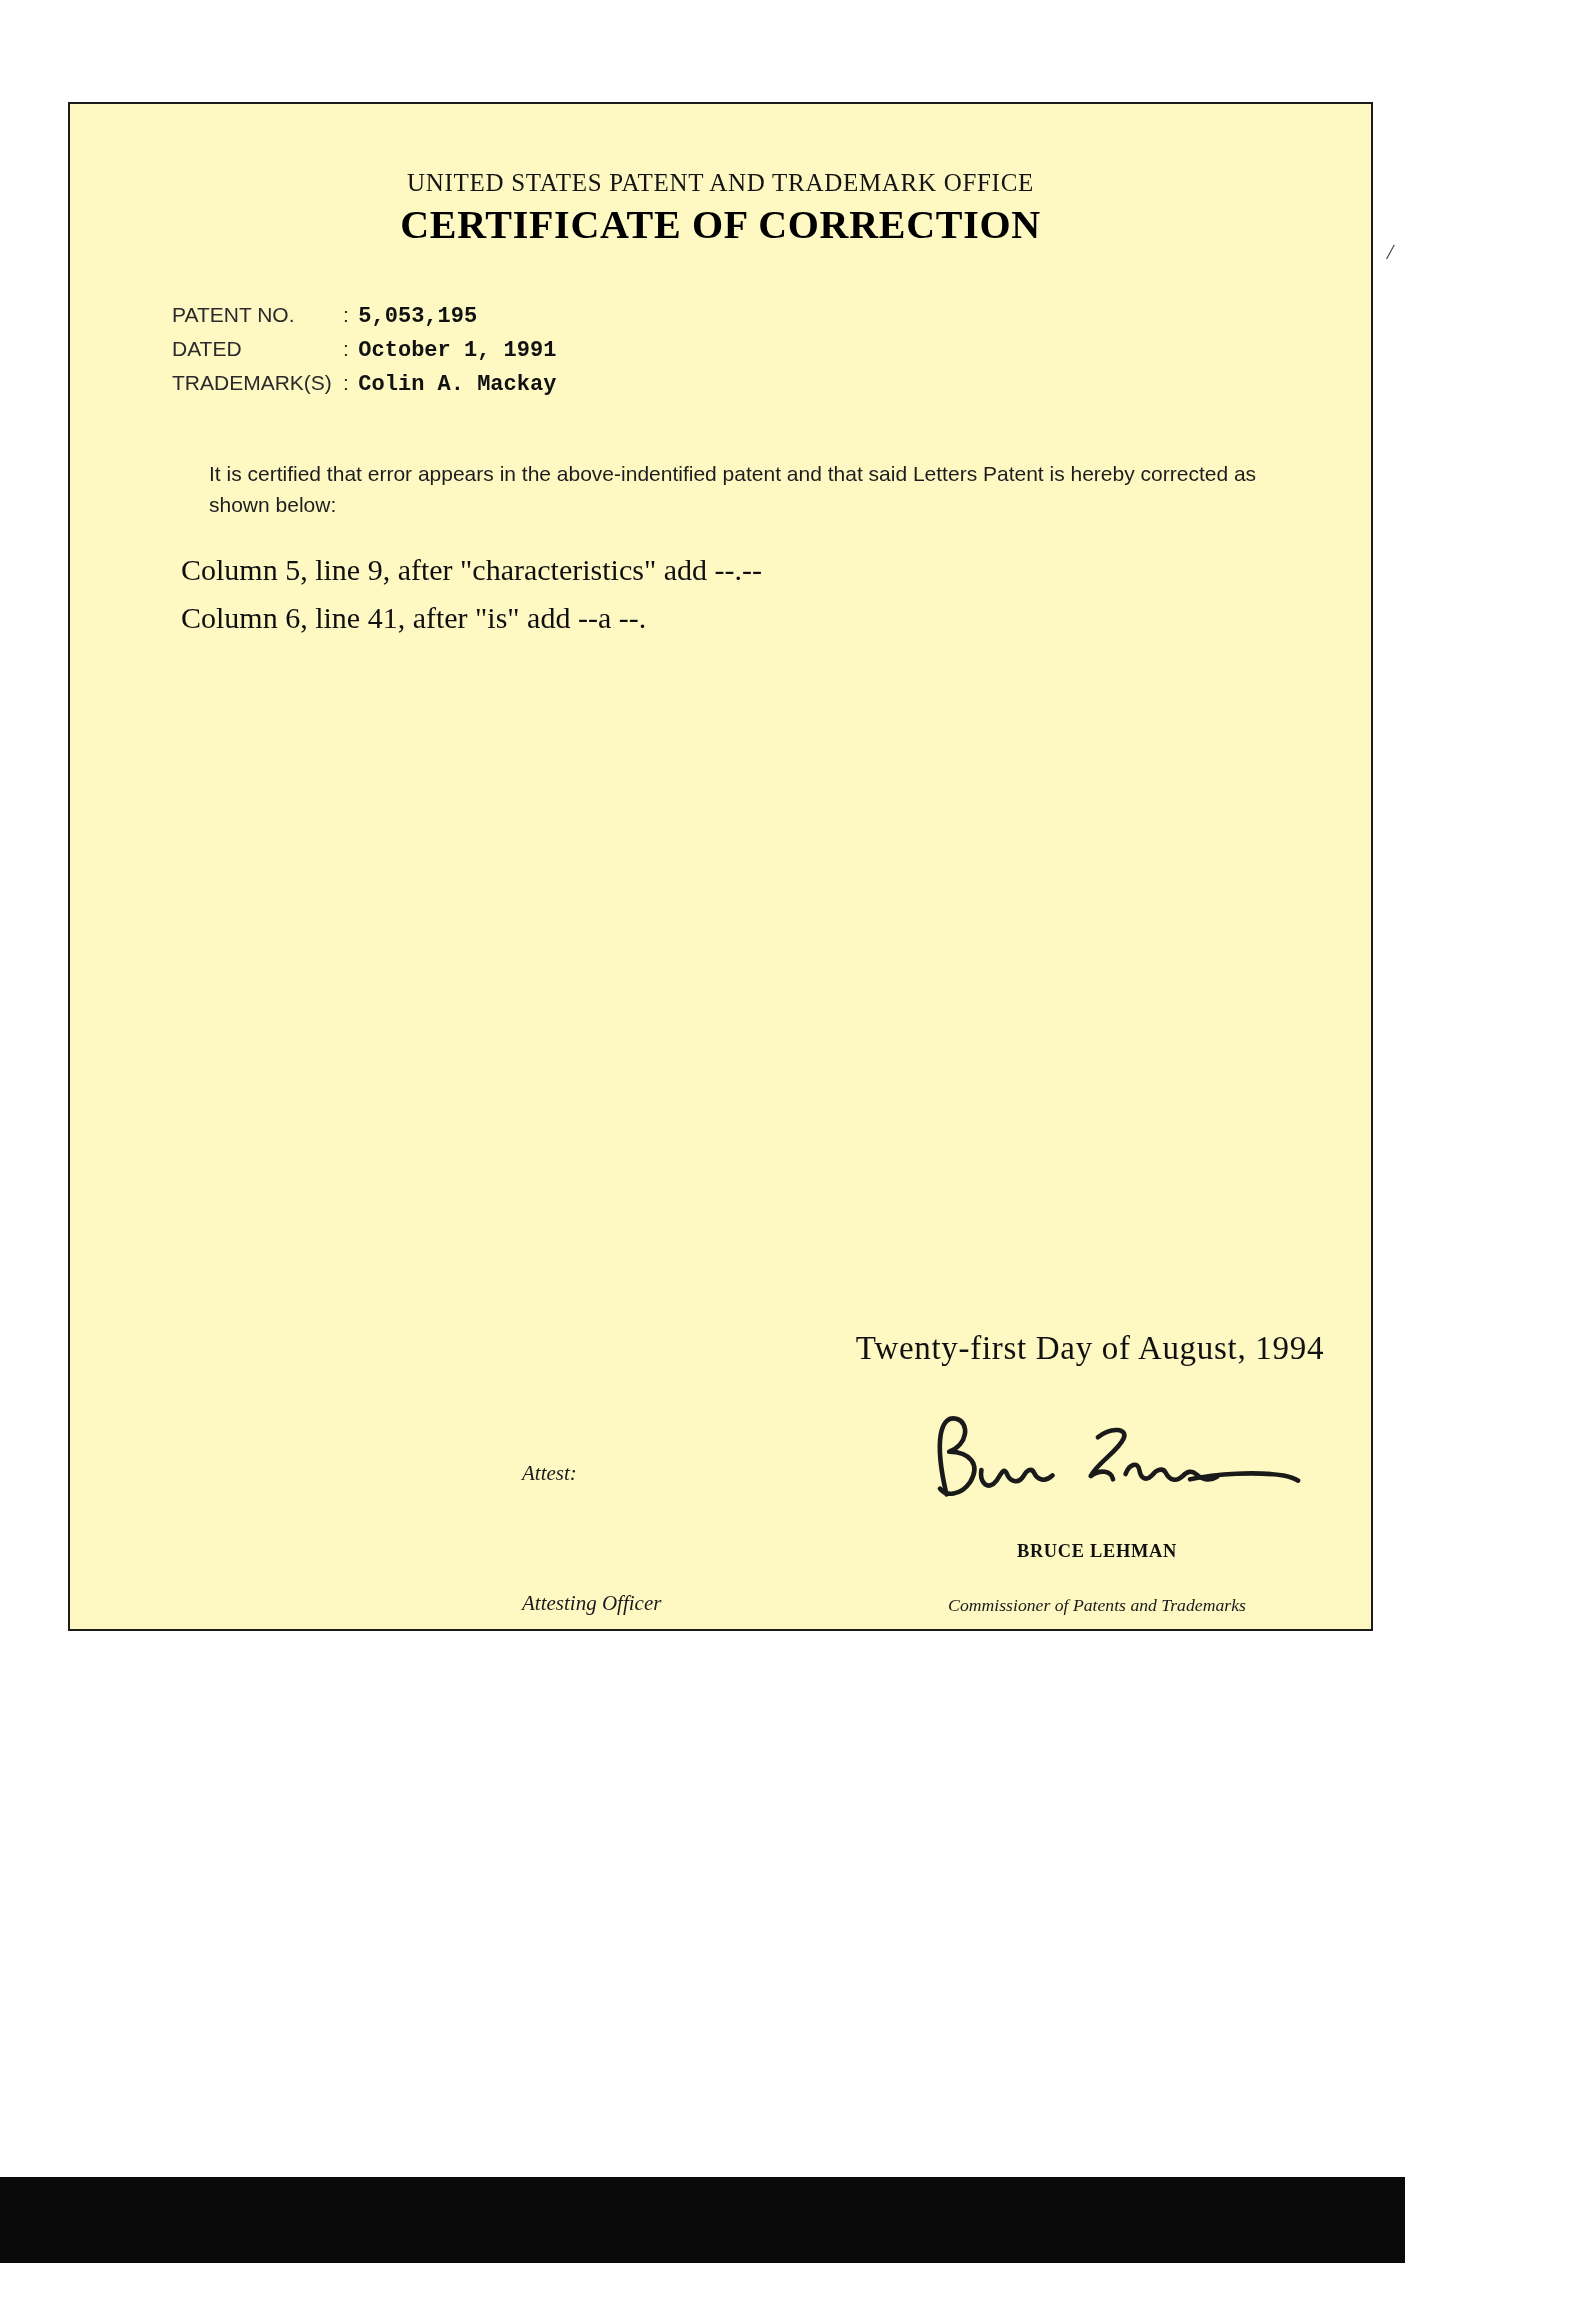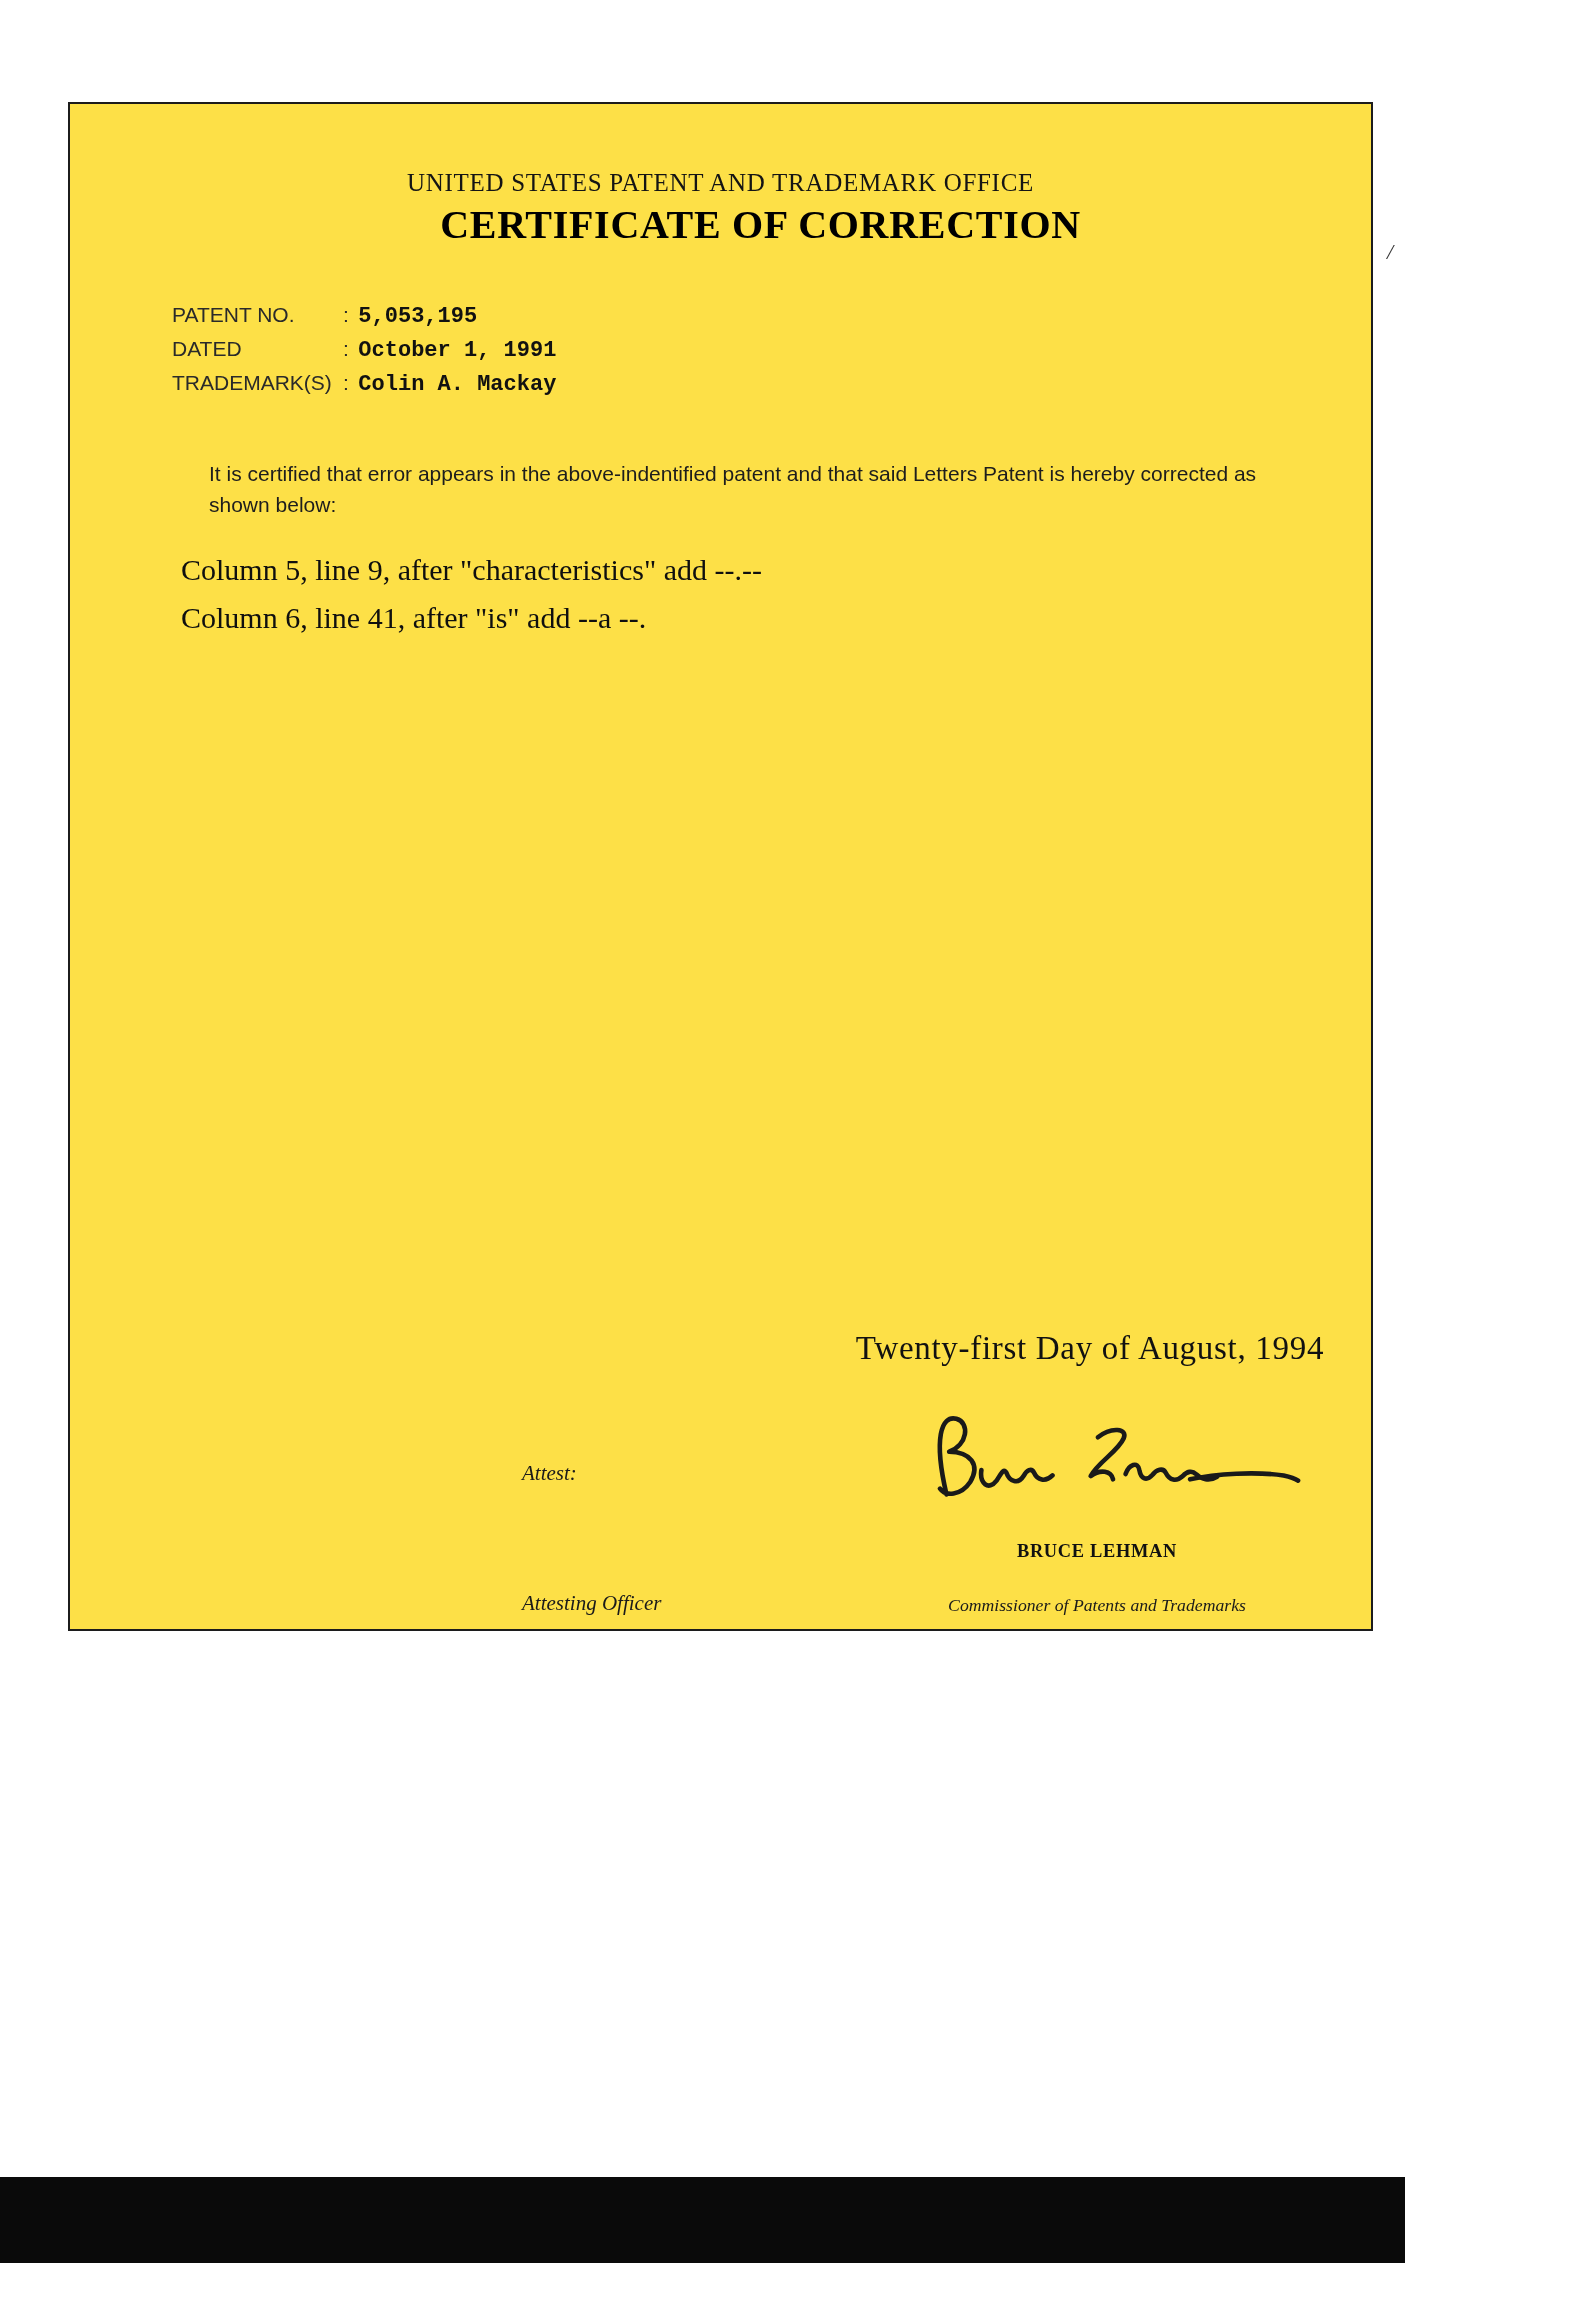--- a/index.html
+++ b/index.html
@@ -13,21 +13,21 @@
     font-family: "Liberation Serif", serif;
     color: #151515;
   }
   .scan-border {
     position: absolute;
     left: 68px;
     top: 102px;
     width: 1305px;
     height: 1529px;
     border: 2.7px solid #1c1c1c;
-    background: #fde047;
+    background: #fef9c3;
   }
   .office-line {
     position: absolute;
     top: 65px;
     left: 0;
     width: 100%;
     text-align: center;
     font-size: 25px;
     letter-spacing: 0.7px;
     color: #141414;
@@ -35,21 +35,20 @@
   .cert-title {
     position: absolute;
     top: 97px;
     left: 0;
     width: 100%;
     text-align: center;
     font-size: 40px;
     font-weight: bold;
     letter-spacing: 0.7px;
     color: #000000;
-    margin-left: 40px;
   }
   .fields {
     position: absolute;
     left: 102px;
     top: 199px;
     display: flex;
     flex-direction: column;
     gap: 8px;
   }
   .field-row {

